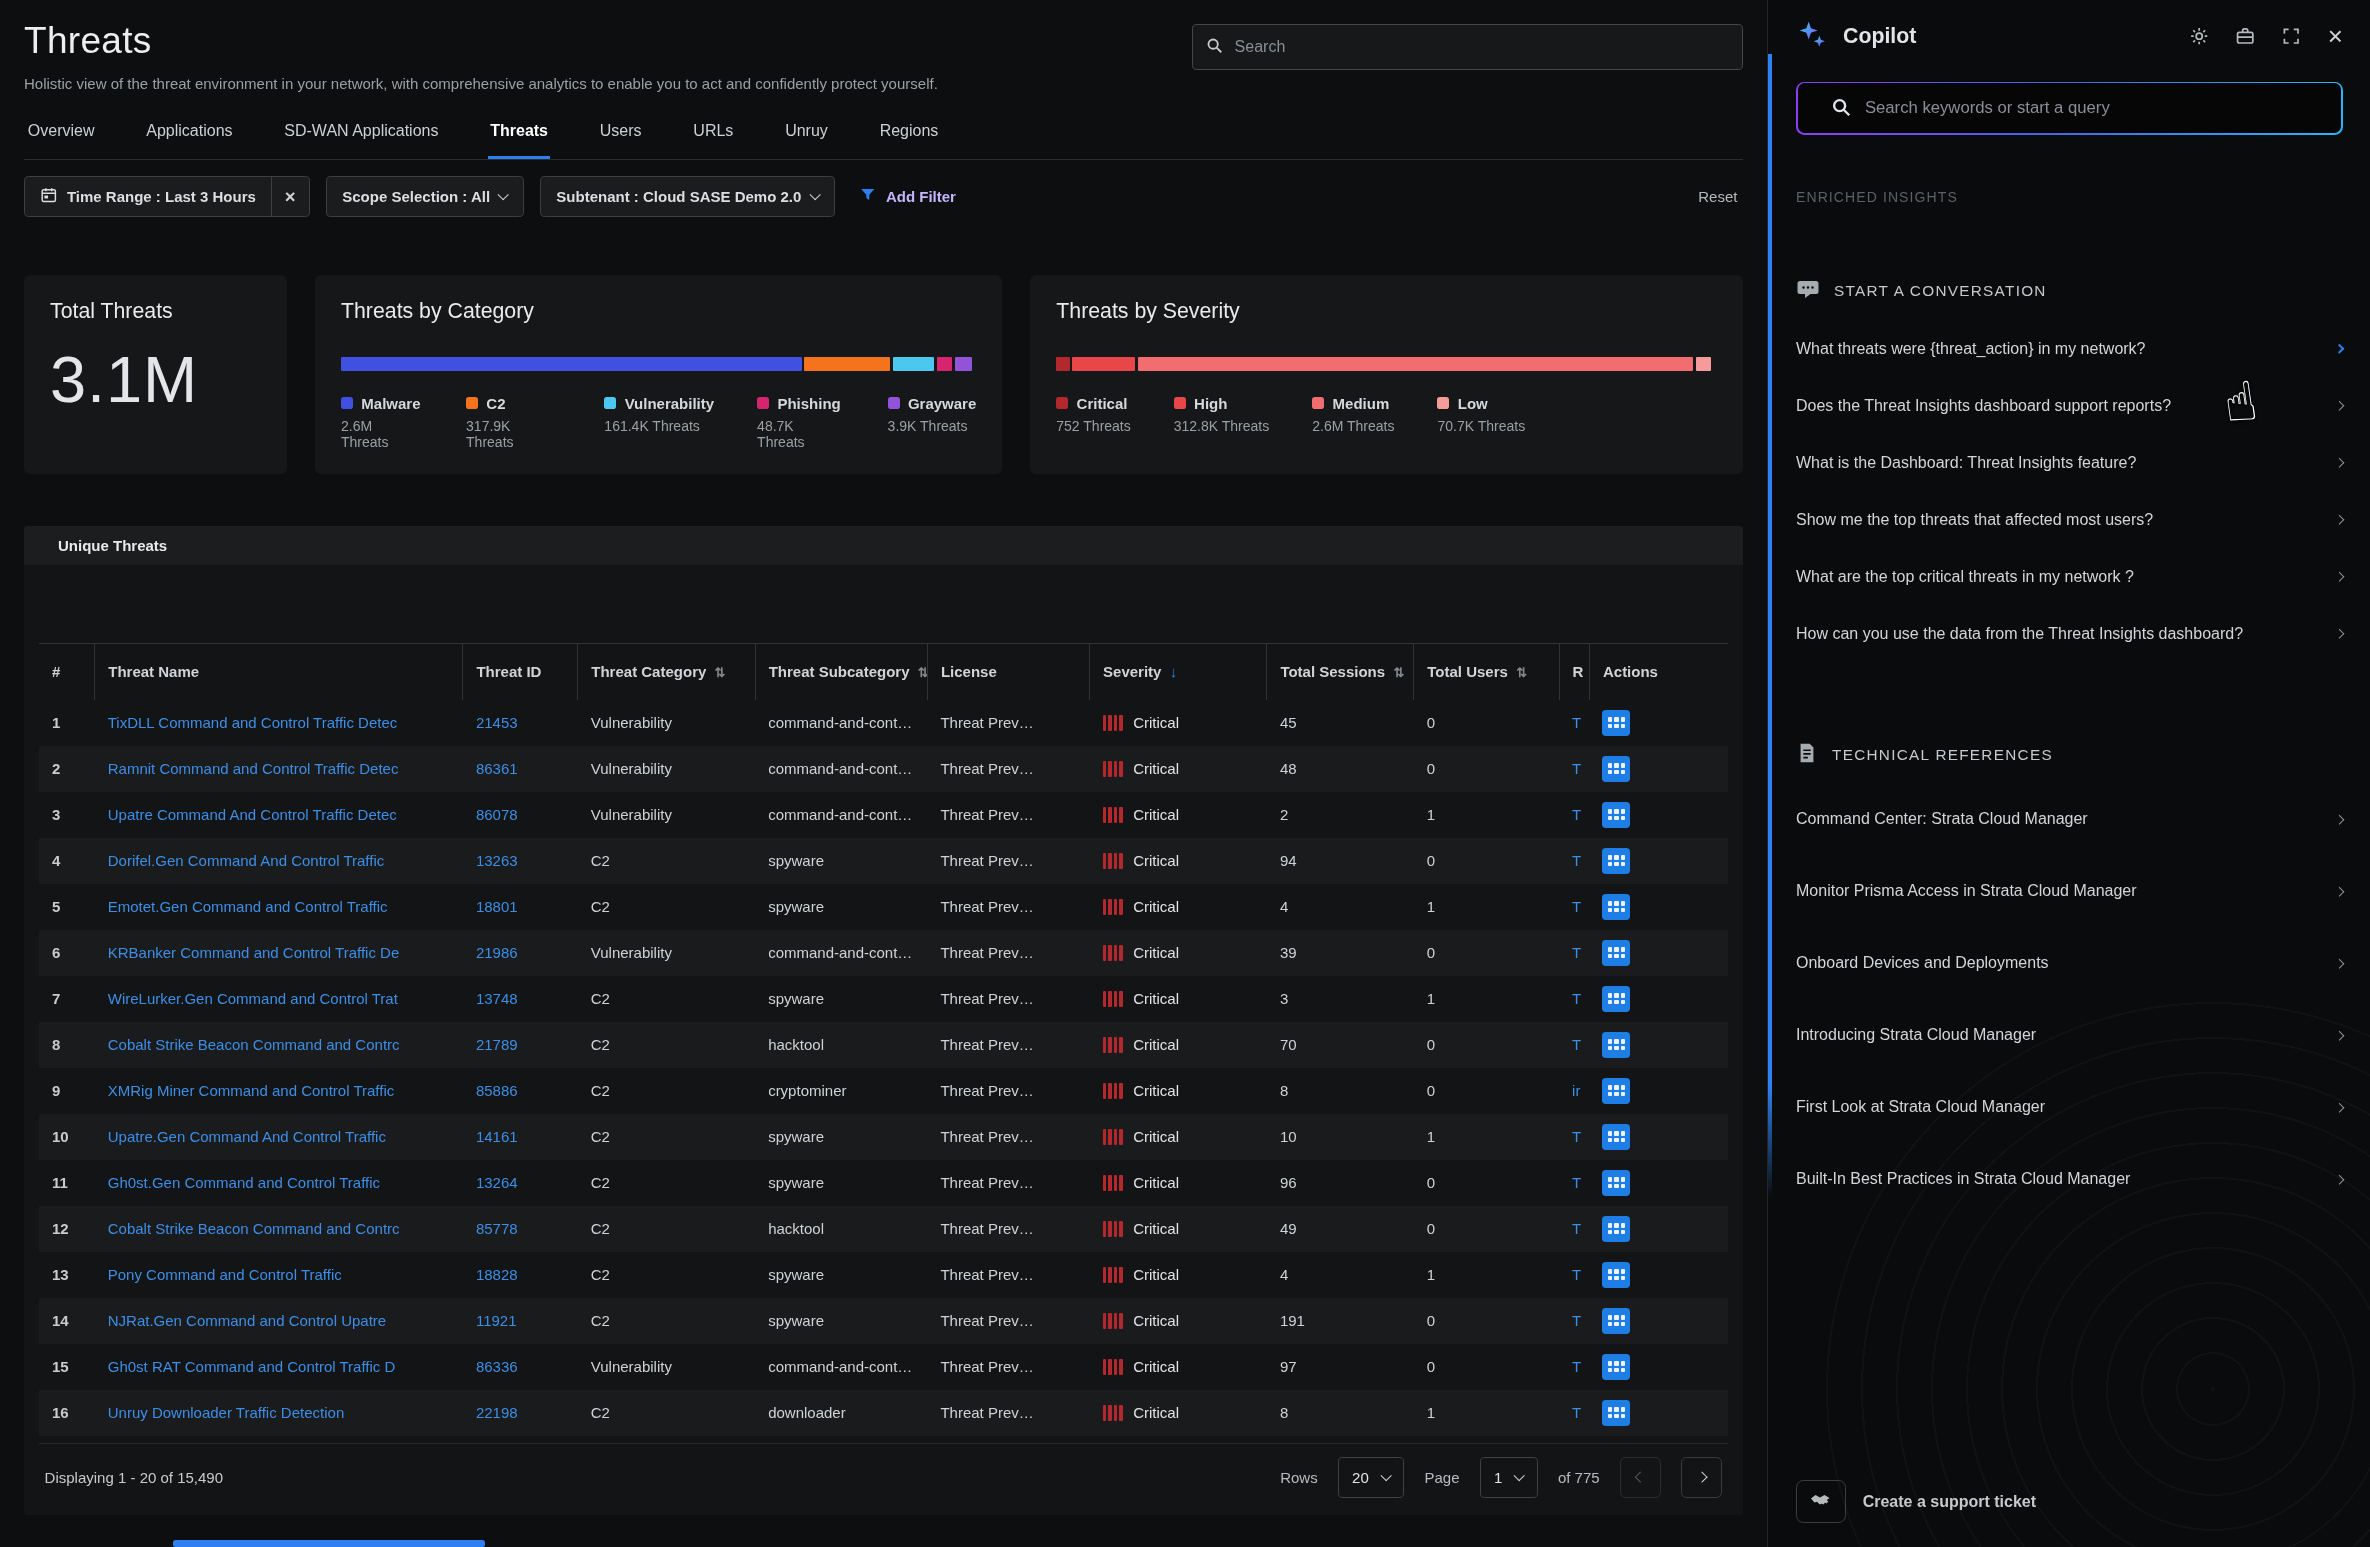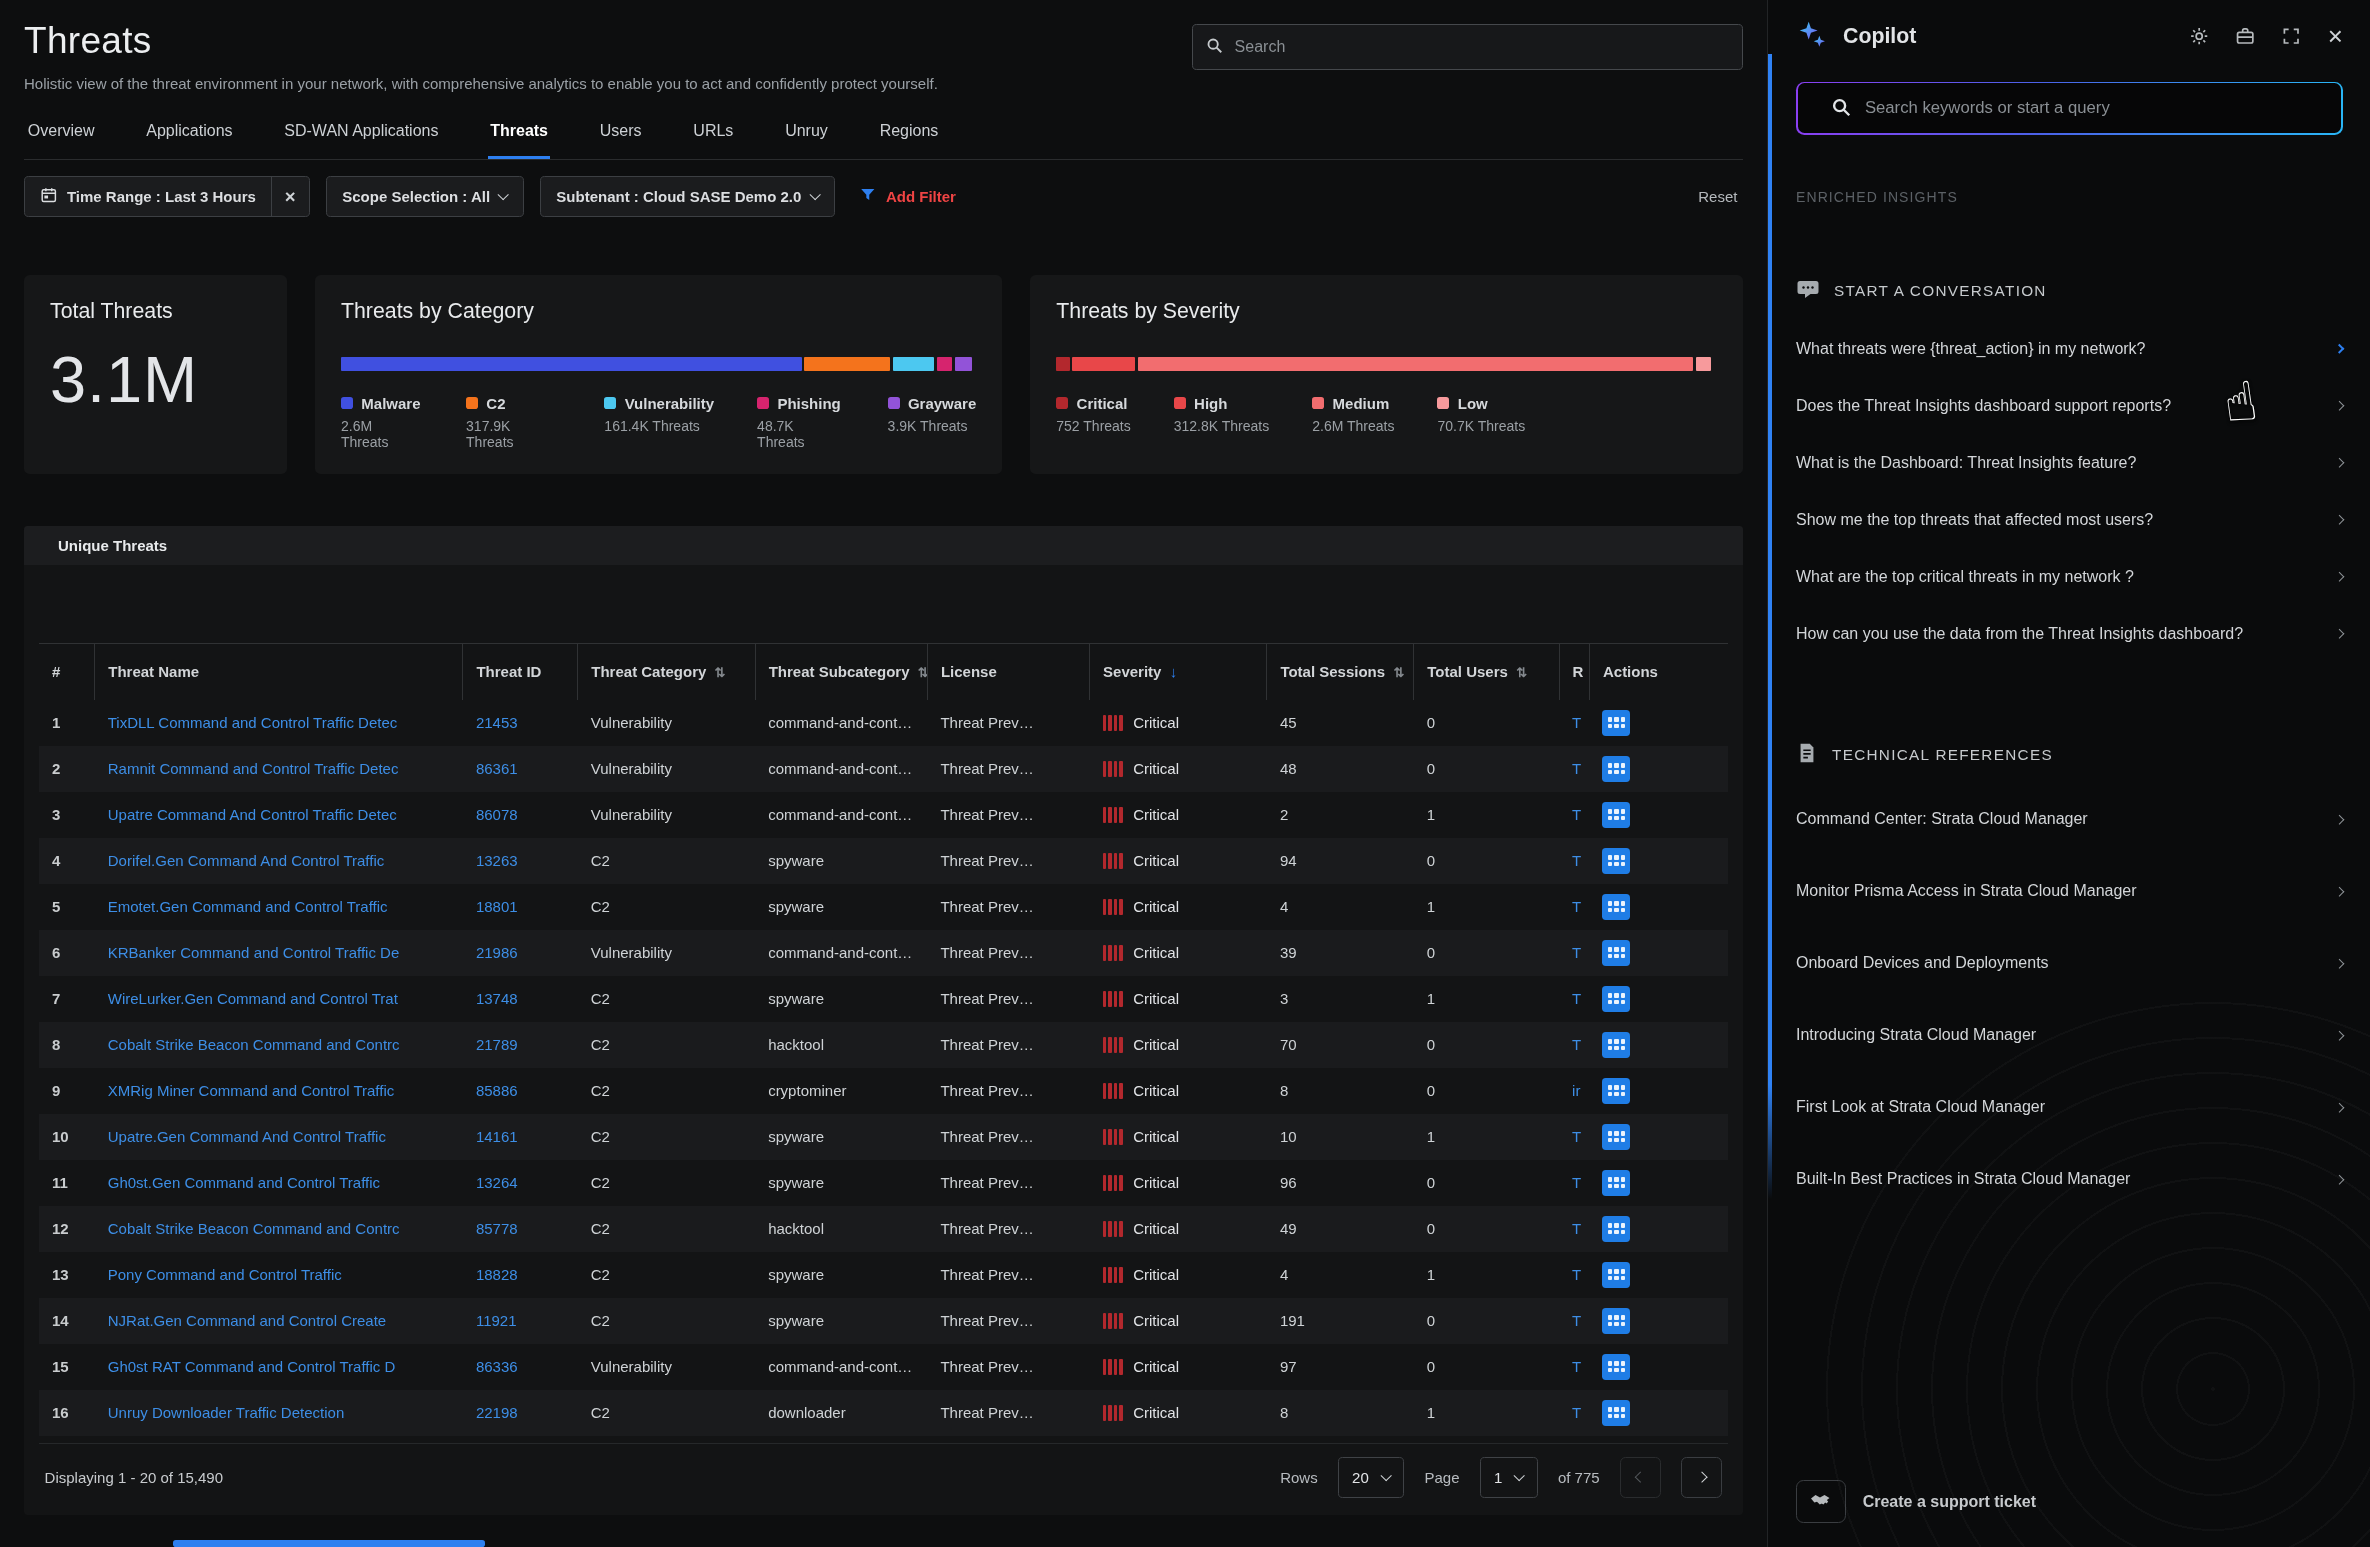--- a/index.html
+++ b/index.html
@@ -20,21 +20,21 @@
   .tabbar { display:flex; gap:48px; border-bottom:0.9px solid #2a2c2e; margin-top:16.7px; padding:0 1.9px; }
   .tab { font-size:16px; color:#cdd1d5; padding:13px 1.9px 16px; cursor:pointer; border-bottom:3.7px solid transparent; white-space:nowrap; }
   .tab.active { color:#ffffff; font-weight:700; border-bottom-color:#2d7ff0; }
 
   .filterbar { display:flex; align-items:center; gap:16.7px; padding:16px 0 18.6px; }
   .chip { height:41px; background:#1b1c1e; border:0.9px solid #3c3f43; border-radius:4.6px; display:flex; align-items:center;
     font-size:15px; font-weight:700; color:#dcdee1; }
   .chip .seg { display:flex; align-items:center; gap:9.3px; padding:0 15px; height:100%; }
   .chip .divider { width:0.9px; height:100%; background:#3c3f43; }
   .chip .x { font-size:18.6px; color:#cfd3d6; padding:0 13px; cursor:pointer; display:flex; align-items:center; height:100%; }
-  .add-filter { display:flex; align-items:center; gap:9.3px; color:#ef4444; font-size:15px; font-weight:700; cursor:pointer; margin-left:7.4px; }
+  .add-filter { display:flex; align-items:center; gap:9.3px; color:#c4b5fd; font-size:15px; font-weight:700; cursor:pointer; margin-left:7.4px; }
   .reset { margin-left:auto; color:#b5b9bd; font-size:15px; cursor:pointer; padding-right:5.6px; }
 
   .chev { display:inline-block; width:8.3px; height:8.3px; border-right:1.9px solid currentColor; border-bottom:1.9px solid currentColor; }
   .chev.down { transform:rotate(45deg) translate(-0.9px,-0.9px); }
   .chev.right { transform:rotate(-45deg); }
   .chev.left { transform:rotate(135deg); }
   .chip .chev, .pgsel .chev { color:#cfd3d6; }
 
   
   .cards { display:flex; gap:28px; margin-top:39px; }
@@ -733,21 +733,21 @@
                     <i></i>
                     <i></i>
                     <i></i>
                     <i></i>
                     <i></i>
                   </span>
                 </td>
   </tr>
               <tr>
     <td class="c-num">14</td>
-    <td><a>NJRat.Gen Command and Control Create</a></td>
+    <td><a>NJRat.Gen Command and Control Upatre</a></td>
     <td><a>11921</a></td>
     <td>C2</td>
     <td>spyware</td>
     <td>Threat Prev…</td>
     <td>
       <span class="sev-cell">
         <span class="sev-bars">
                       <i></i>
                       <i></i>
                       <i></i>

